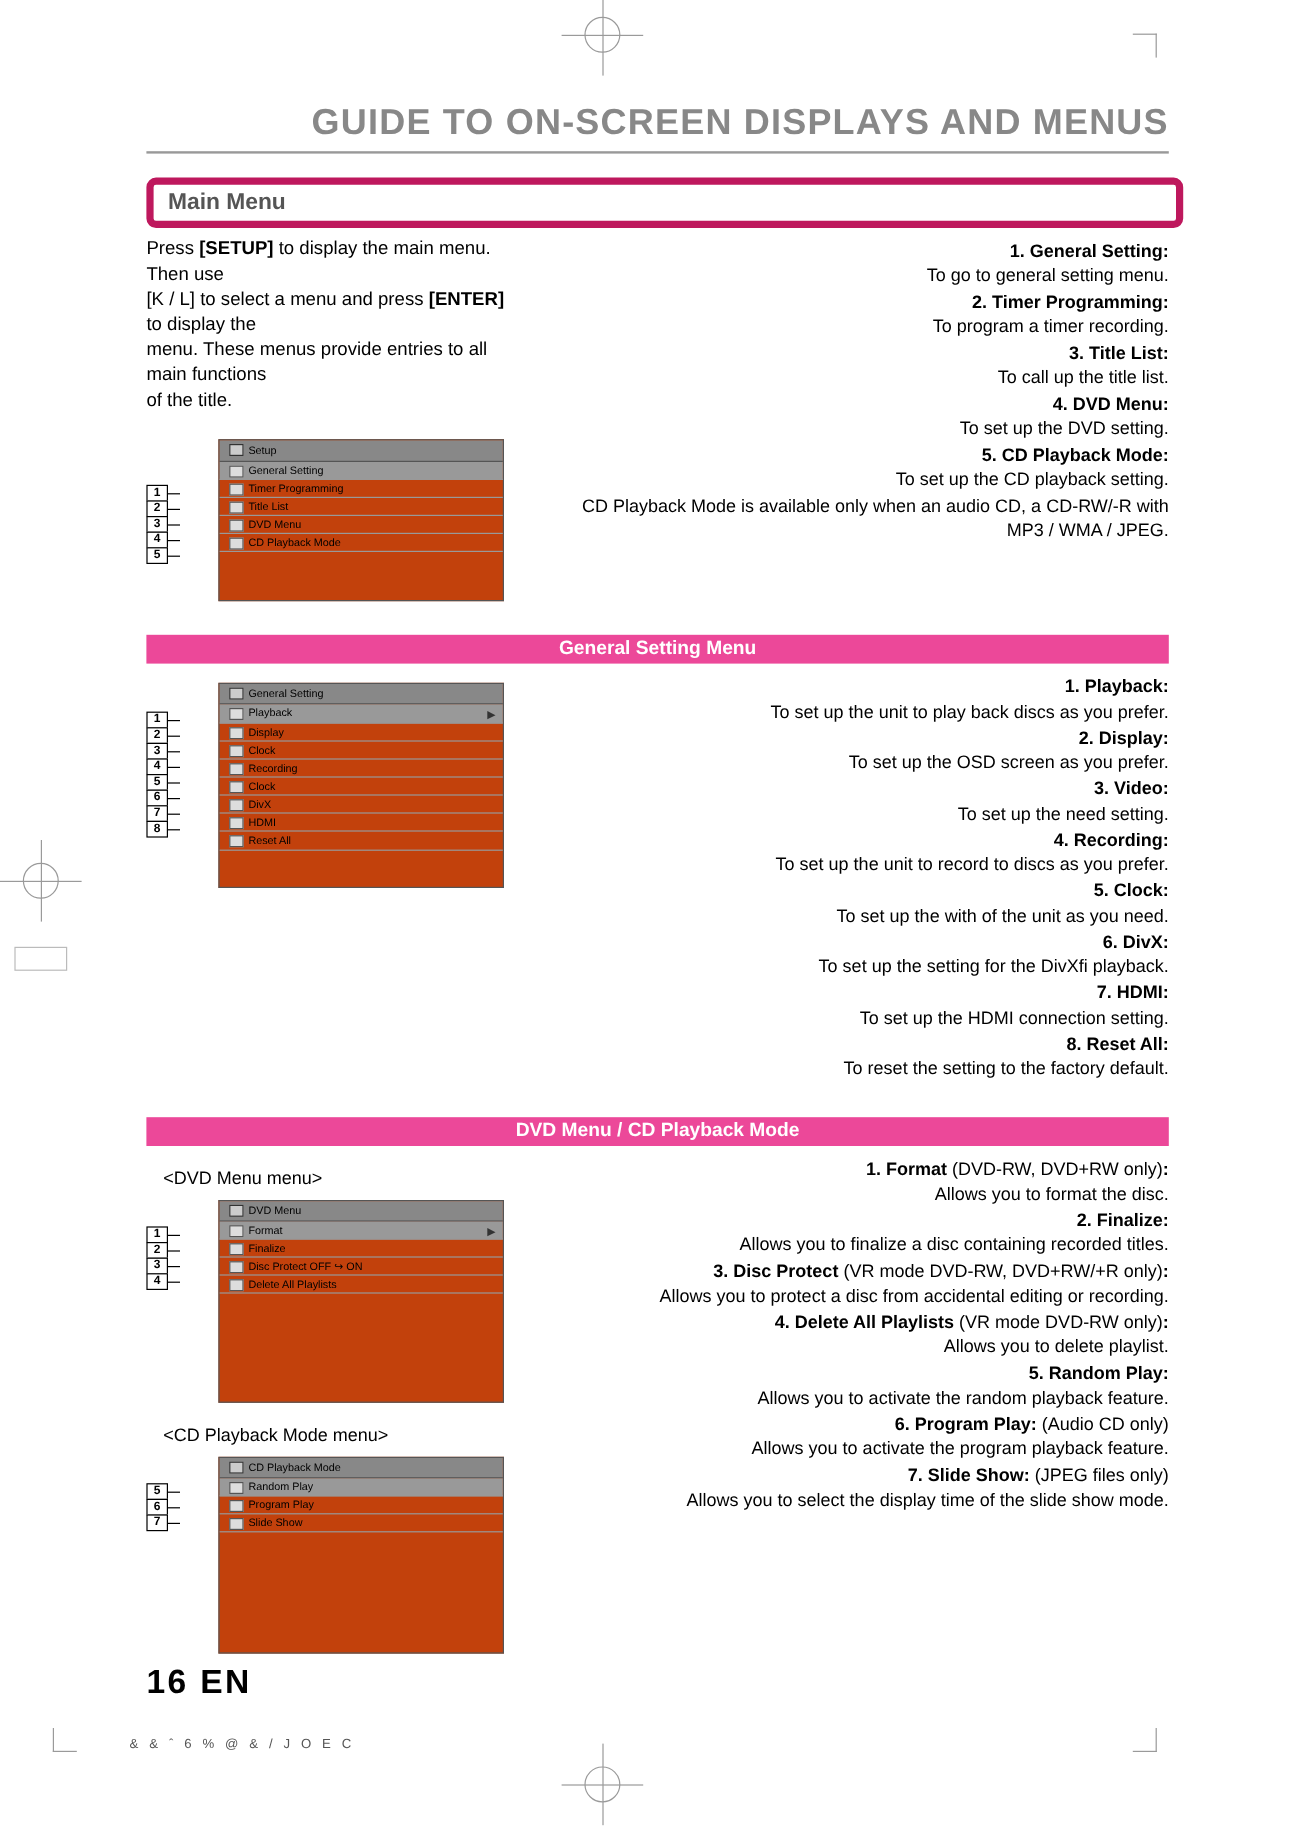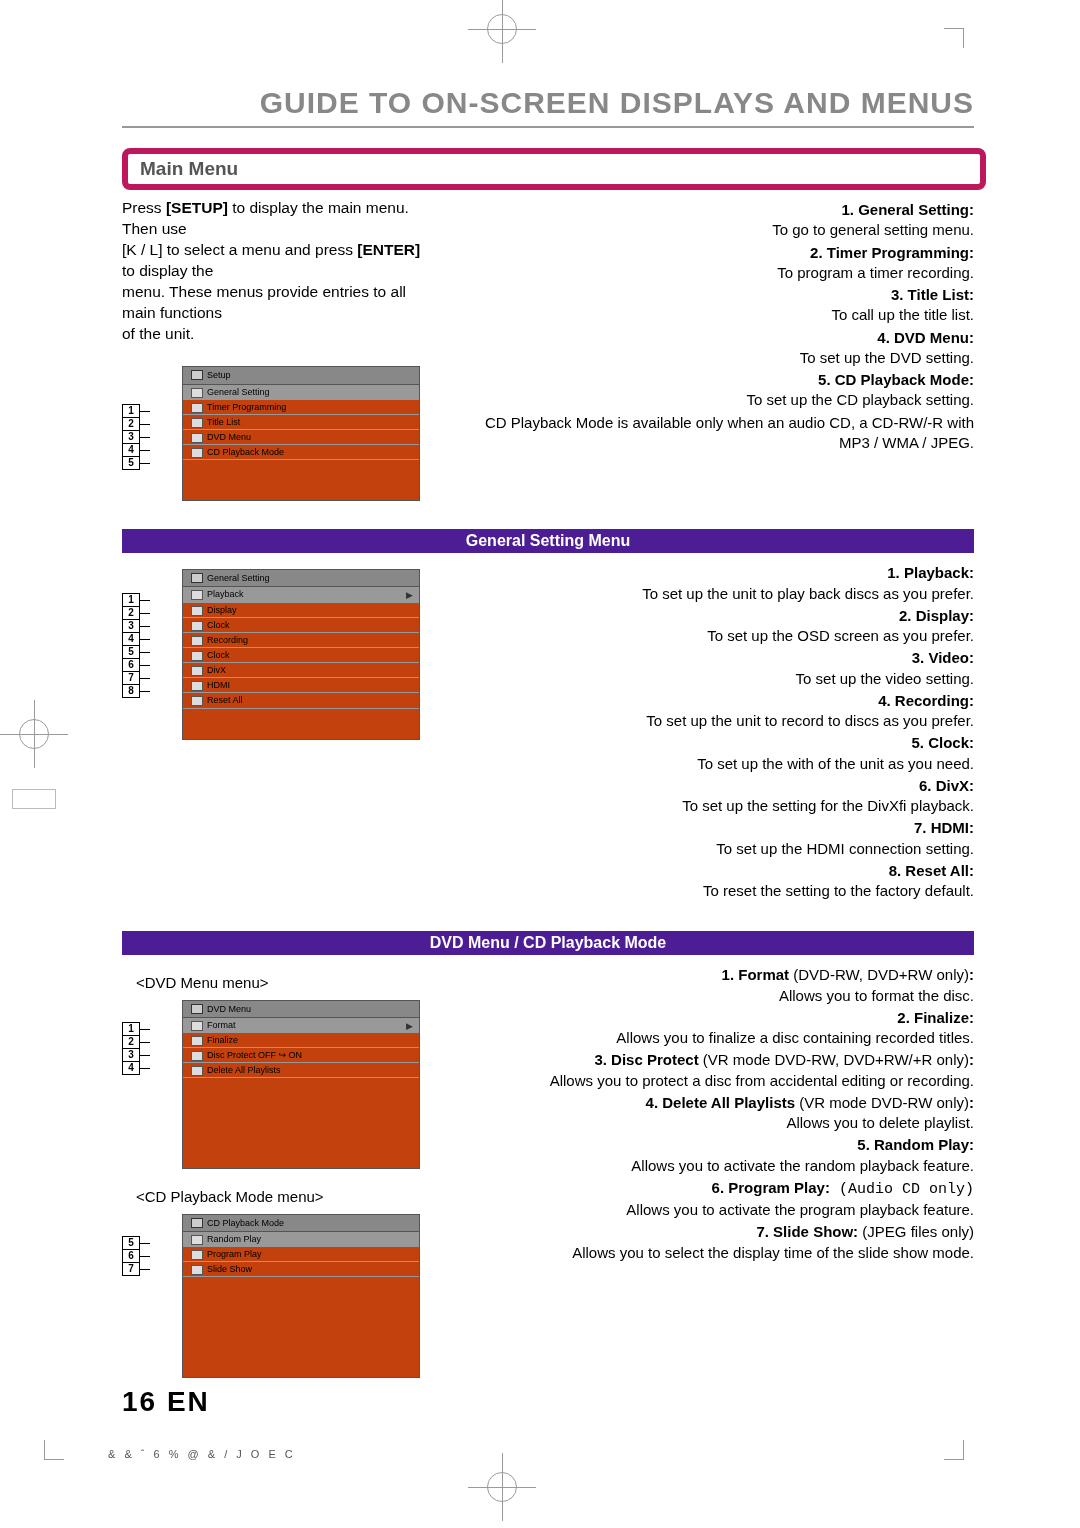--- a/index.html
+++ b/index.html
@@ -127,21 +127,21 @@
   .num-col .n {
     width: 16px; height: 12px; line-height:12px; font-size:10px; font-weight:700;
     border:1px solid #000; text-align:center; background:#fff; margin-bottom:-1px;
     position: relative;
   }
   .num-col .n::after {
     content:""; position:absolute; right:-11px; top:50%; width:10px; height:1px; background:#000;
   }
 
   .subheader {
-    background: #4c1d95; color: #fff; font-weight: 700; font-size: 16px;
+    background: #ec4899; color: #fff; font-weight: 700; font-size: 16px;
     padding: 3px 0 3px 0; text-align: center; margin-top: 28px; width: 852px;
   }
   dl.items { margin: 0; }
   dl.items dt { font-weight: 700; font-size: 15px; margin-top: 2px;}
   dl.items dd { margin: 0 0 2px 0; font-size: 15px; }
   dl.items .note { display:block; padding-left: 16px; }
   .caption { font-size: 15px; margin-top: 10px; margin-left: 14px;}
   .page-num {
     position: absolute;
     left: 122px; bottom: 110px;
@@ -175,21 +175,21 @@
     <div class="page-title">GUIDE TO ON-SCREEN DISPLAYS AND MENUS</div>
 
     <div class="section-box">Main Menu</div>
 
     <div class="cols">
       <div class="col-left">
         <div class="intro-text">
           <span>Press </span><span class="bold">[SETUP]</span><span> to display the main menu. Then use</span><br>
           <span>[</span><span>K</span><span> / </span><span>L</span><span>] to select a menu and press </span><span class="bold">[ENTER]</span><span> to display the</span><br>
           <span>menu. These menus provide entries to all main functions</span><br>
-          <span>of the unit.</span>
+          <span>of the title.</span>
         </div>
 
         <div class="menu-wrap">
           <div class="num-col" style="top:38px;" id="nums-setup">
               <div class="n">1</div>
               <div class="n">2</div>
               <div class="n">3</div>
               <div class="n">4</div>
               <div class="n">5</div>
             </div>
@@ -251,21 +251,21 @@
             </div>
         </div>
       </div>
       <div class="col-right">
         <dl class="items" id="general-items">
             <dt>1. Playback:</dt>
             <dd>To set up the unit to play back discs as you prefer.</dd>
             <dt>2. Display:</dt>
             <dd>To set up the OSD screen as you prefer.</dd>
             <dt>3. Video:</dt>
-            <dd>To set up the video setting.</dd>
+            <dd>To set up the need setting.</dd>
             <dt>4. Recording:</dt>
             <dd>To set up the unit to record to discs as you prefer.</dd>
             <dt>5. Clock:</dt>
             <dd>To set up the with of the unit as you need.</dd>
             <dt>6. DivX:</dt>
             <dd>To set up the setting for the DivXfi playback.</dd>
             <dt>7. HDMI:</dt>
             <dd>To set up the HDMI connection setting.</dd>
             <dt>8. Reset All:</dt>
             <dd>To reset the setting to the factory default.</dd>
@@ -314,21 +314,21 @@
             <dt><span class="bold">1. Format</span><span style="font-weight: 400;"> (DVD-RW, DVD+RW only)</span><span class="bold">:</span></dt>
             <dd>Allows you to format the disc.</dd>
             <dt>2. Finalize:</dt>
             <dd>Allows you to finalize a disc containing recorded titles.</dd>
             <dt><span class="bold">3. Disc Protect</span><span style="font-weight: 400;"> (VR mode DVD-RW, DVD+RW/+R only)</span><span class="bold">:</span></dt>
             <dd>Allows you to protect a disc from accidental editing or recording.</dd>
             <dt><span class="bold">4. Delete All Playlists</span><span style="font-weight: 400;"> (VR mode DVD-RW only)</span><span class="bold">:</span></dt>
             <dd>Allows you to delete playlist.</dd>
             <dt>5. Random Play:</dt>
             <dd>Allows you to activate the random playback feature.</dd>
-            <dt><span class="bold">6. Program Play:</span><span style="font-weight: 400; font-family: Liberation Mono, monospace;"> (Audio CD only)</span></dt>
+            <dt><span class="bold">6. Program Play:</span><span style="font-weight: 400;"> (Audio CD only)</span></dt>
             <dd>Allows you to activate the program playback feature.</dd>
             <dt><span class="bold">7. Slide Show:</span><span style="font-weight: 400;"> (JPEG files only)</span></dt>
             <dd>Allows you to select the display time of the slide show mode.</dd>
           </dl>
       </div>
     </div>
   </div>
 
   <div class="page-num">16  EN</div>
   <div class="footer-code">&amp; &amp; ˆ 6 % @ &amp; / J O E C</div>

